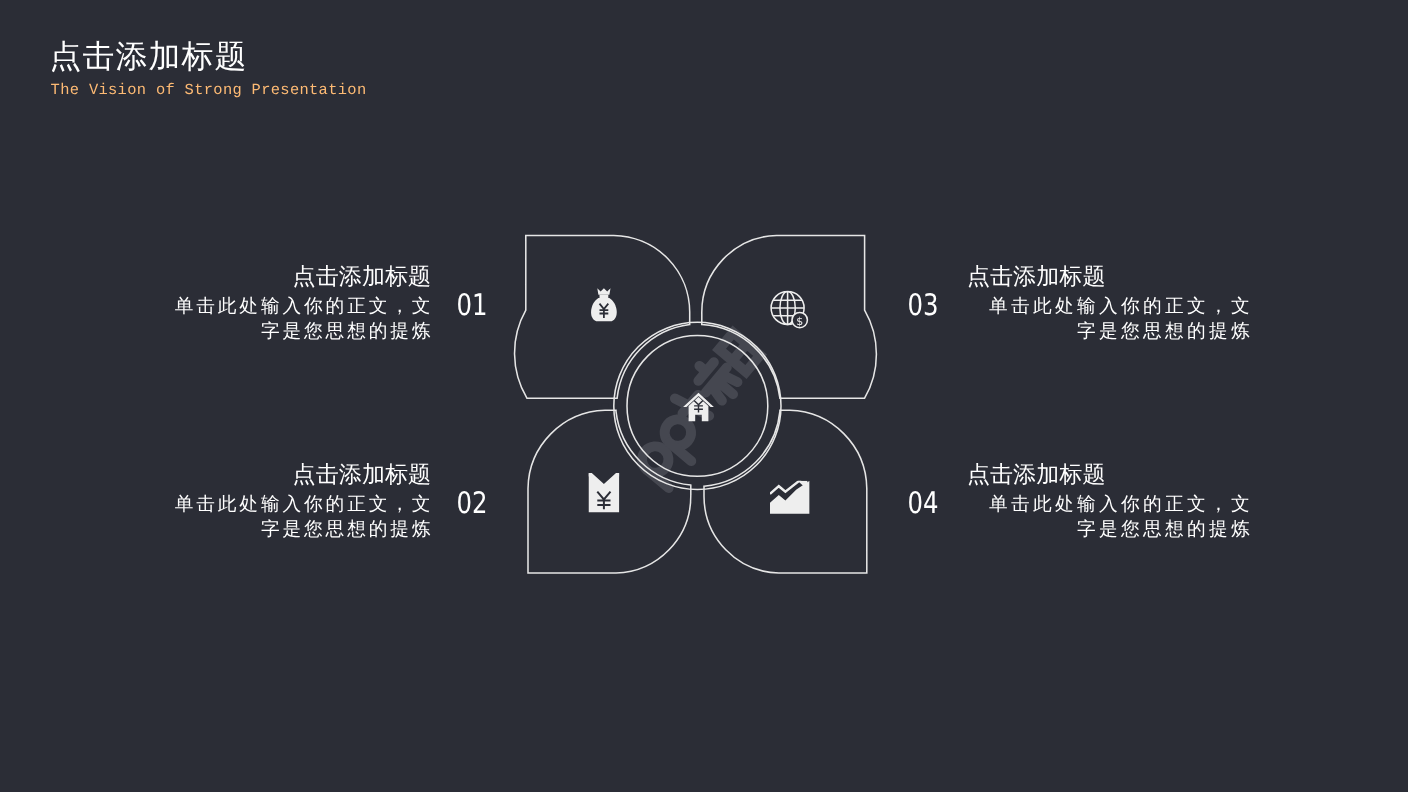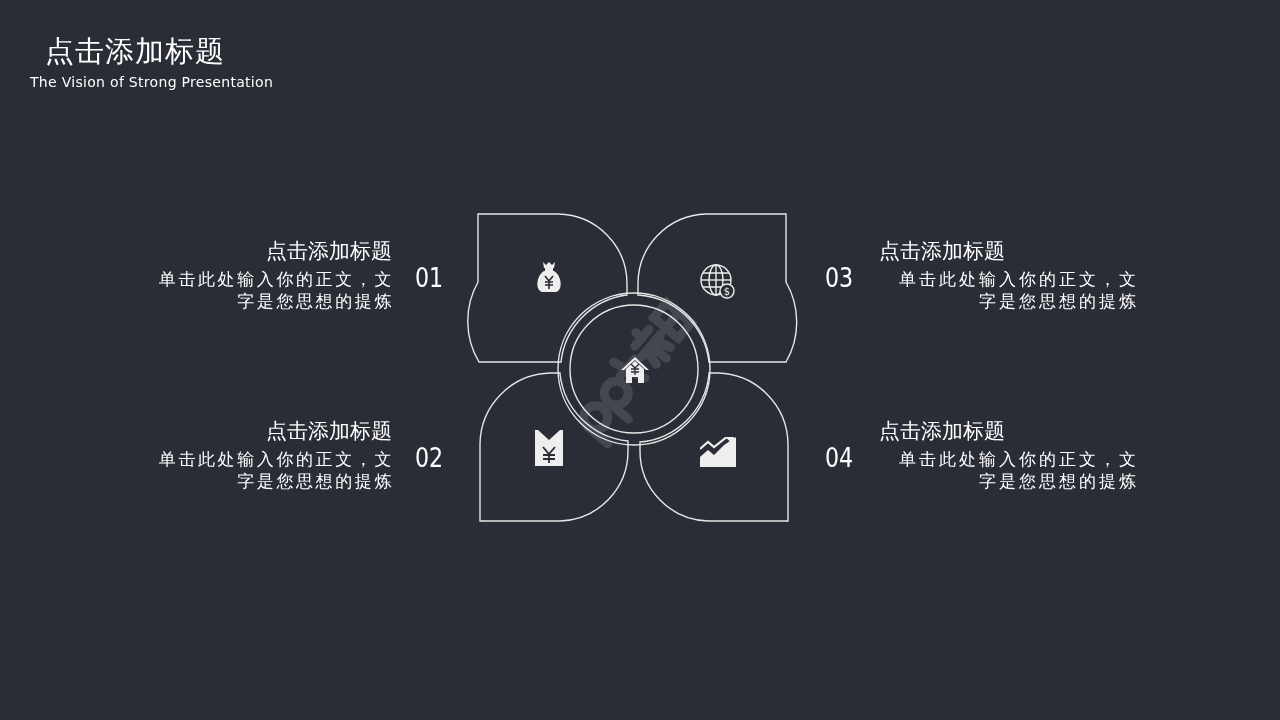--- a/index.html
+++ b/index.html
@@ -9,22 +9,22 @@
       color: #ffffff;
       font-family: "DejaVu Sans", "Liberation Sans", sans-serif;
       position: relative;
     }
     .slide-title {
       position: absolute; left: 45px; top: 33px;
       font-size: 29px; line-height: 36px; color: #ffffff; letter-spacing: 1px;
       margin: 0; font-weight: normal;
     }
     .slide-subtitle {
-      position: absolute; left: 30px; top: 73px;
-      font-size: 14px; line-height: 18px; color: #ffffff; letter-spacing: 0.3px;
+      position: absolute; left: 46px; top: 73px;
+      font-size: 14px; line-height: 18px; color: #fdba74; letter-spacing: 0.3px; font-family: Liberation Mono, monospace;
     }
     .item { position: absolute; width: 260px; }
     .item .heading { font-size: 21px; line-height: 28px; color: #ffffff; white-space: nowrap; }
     .item .body { font-size: 17px; line-height: 22px; color: #ffffff; letter-spacing: 3px; margin-top: 3px; text-align: right; }
     .item.left { text-align: right; }
     .item.left .body { letter-spacing: 2.6px; margin-right: -2px; }
     .item.right { text-align: left; }
     .num {
       position: absolute; font-size: 27px; line-height: 30px; color: #ffffff;
       font-family: "DejaVu Sans", "Liberation Sans", sans-serif;

